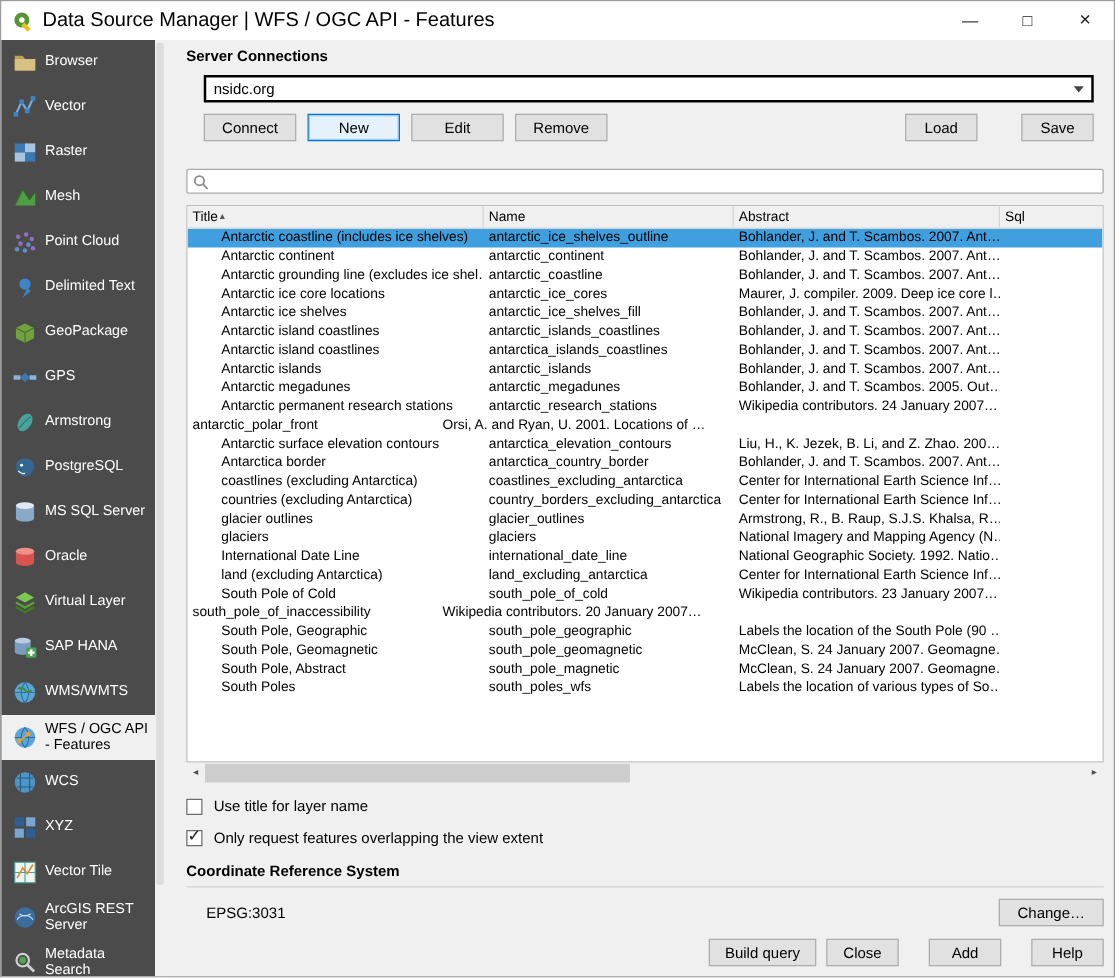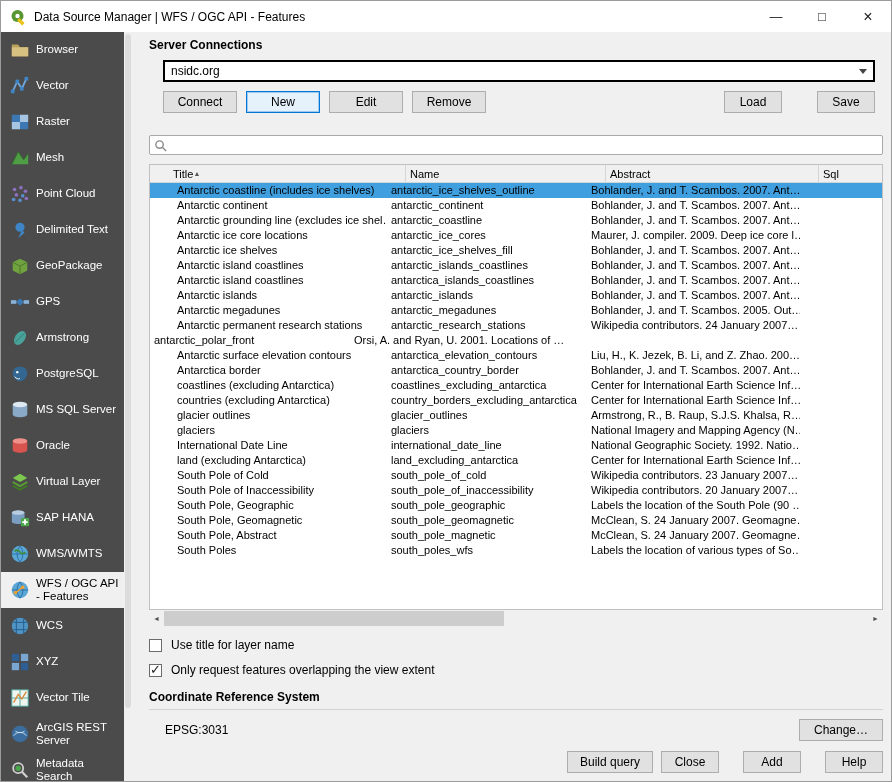--- a/index.html
+++ b/index.html
@@ -6,21 +6,21 @@
   html,body { width:892px; height:782px; }
   body { font-family:"Liberation Sans","DejaVu Sans",sans-serif; font-size:12px; color:#000; background:#fff; }
 
   .window { width:892px; height:782px; border:1px solid #9b9b9b; background:#f0f0f0;
             display:flex; flex-direction:column; overflow:hidden; }
 
   
   .titlebar { height:31px; flex:0 0 31px; background:#ffffff; display:flex; align-items:center; padding-left:8px; }
   .app-icon { width:18px; height:18px; margin-right:7px; flex:0 0 auto; }
   .app-icon svg { width:18px; height:18px; display:block; }
-  .tb-title { font-size:12px; }
+  .tb-title { font-size:16px; }
   .win-controls { margin-left:auto; display:flex; height:100%; }
   .win-btn { width:46px; display:flex; align-items:center; justify-content:center;
              font-size:13px; color:#1a1a1a; cursor:pointer; }
   .win-btn.close { font-size:16px; }
 
   
   .winbody { flex:1; display:flex; min-height:0; }
 
   
   .sidebar { width:123px; flex:0 0 123px; background:#4b4b4b; overflow:hidden; }
@@ -53,21 +53,21 @@
   .search-box { margin-top:22px; height:20px; background:#fff; border:1px solid #a9a9a9;
                 border-radius:2px; display:flex; align-items:center; padding:0 4px; }
   .search-box svg { width:13px; height:13px; flex:0 0 auto; }
   .search-box input { border:none; outline:none; flex:1; height:16px; font-family:inherit; font-size:12px; background:transparent; }
 
   
   .grid { margin-top:9px; height:446px; background:#fff; border:1px solid #c0c0c0;
           display:flex; flex-direction:column; overflow:hidden; }
   .thead { display:flex; flex:0 0 18px; background:#f0f0f0; border-bottom:1px solid #d5d5d5; font-size:11px; }
   .th { display:flex; align-items:center; padding:0 4px; border-right:1px solid #d5d5d5; cursor:pointer; }
-  .th-title { width:237px; justify-content:flex-start;margin-left:19px; }
+  .th-title { width:237px; justify-content:flex-start; }
   .th-name { width:200px; }
   .th-abstract { width:213px; }
   .th-sql { flex:1; border-right:none; }
   .sort-arrow { font-size:7px; color:#555; margin-right:2px; }
   .tbody { flex:1; overflow:hidden; }
   .tr { display:flex; height:15px; line-height:15px; font-size:11px; cursor:default; }
   .tr.selected { background:#3f9fdf; }
   .td { overflow:hidden; white-space:nowrap; padding:0 4px; }
   .td-title { width:237px; padding-left:27px; }
   .td-name { width:200px; }
@@ -546,21 +546,20 @@
             </div>
 
             <div class="tr">
               <div class="td td-title">South Pole of Cold</div>
               <div class="td td-name">south_pole_of_cold</div>
               <div class="td td-abstract">Wikipedia contributors. 23 January 2007…</div>
               <div class="td td-sql"></div>
             </div>
 
             <div class="tr">
-              <div class="td td-title">South Pole of Inaccessibility</div>
               <div class="td td-name">south_pole_of_inaccessibility</div>
               <div class="td td-abstract">Wikipedia contributors. 20 January 2007…</div>
               <div class="td td-sql"></div>
             </div>
 
             <div class="tr">
               <div class="td td-title">South Pole, Geographic</div>
               <div class="td td-name">south_pole_geographic</div>
               <div class="td td-abstract">Labels the location of the South Pole (90 …</div>
               <div class="td td-sql"></div>

